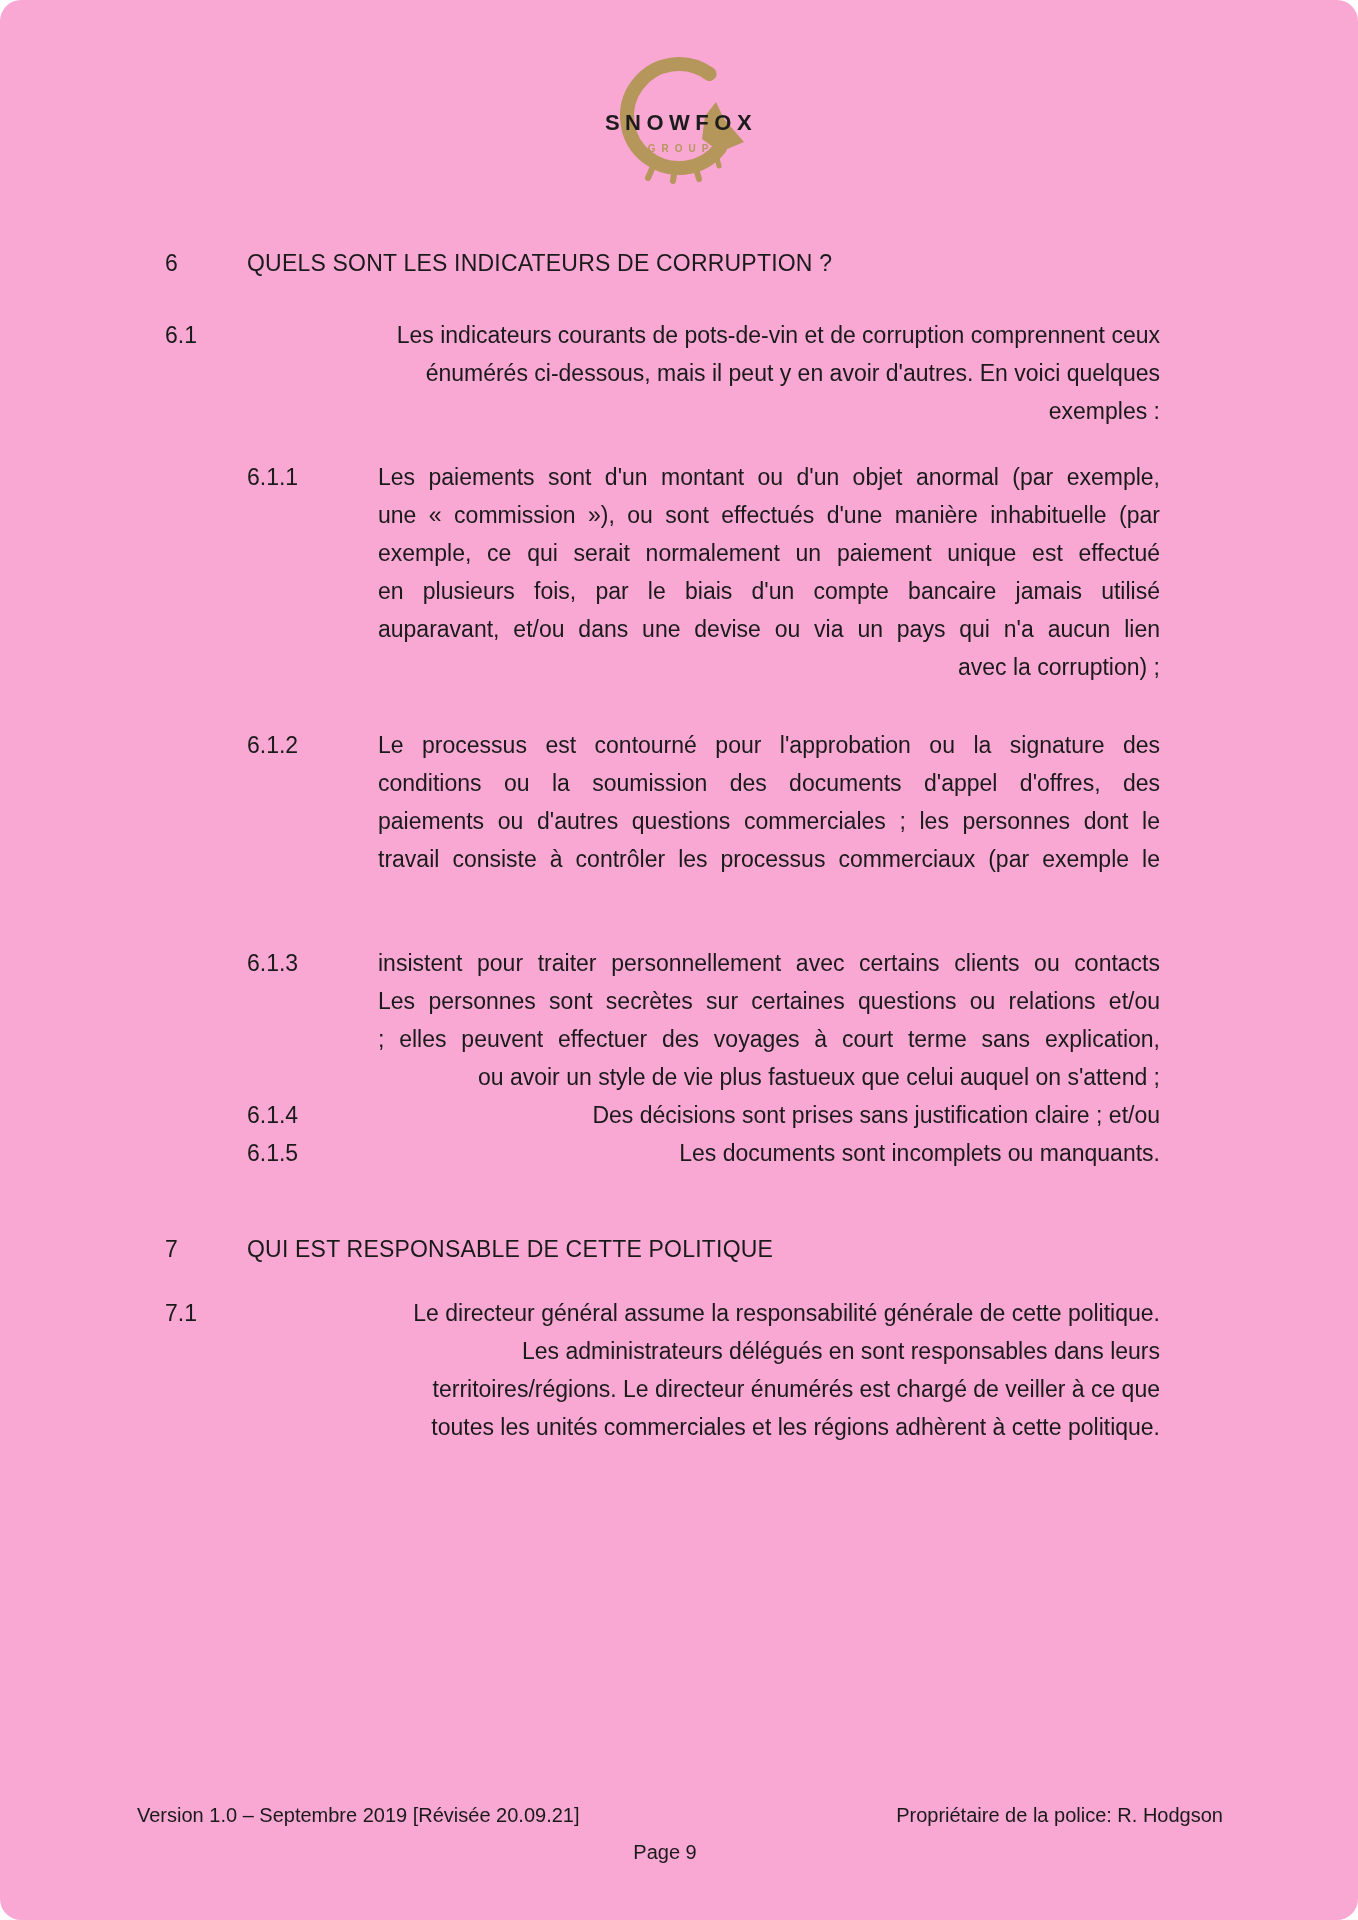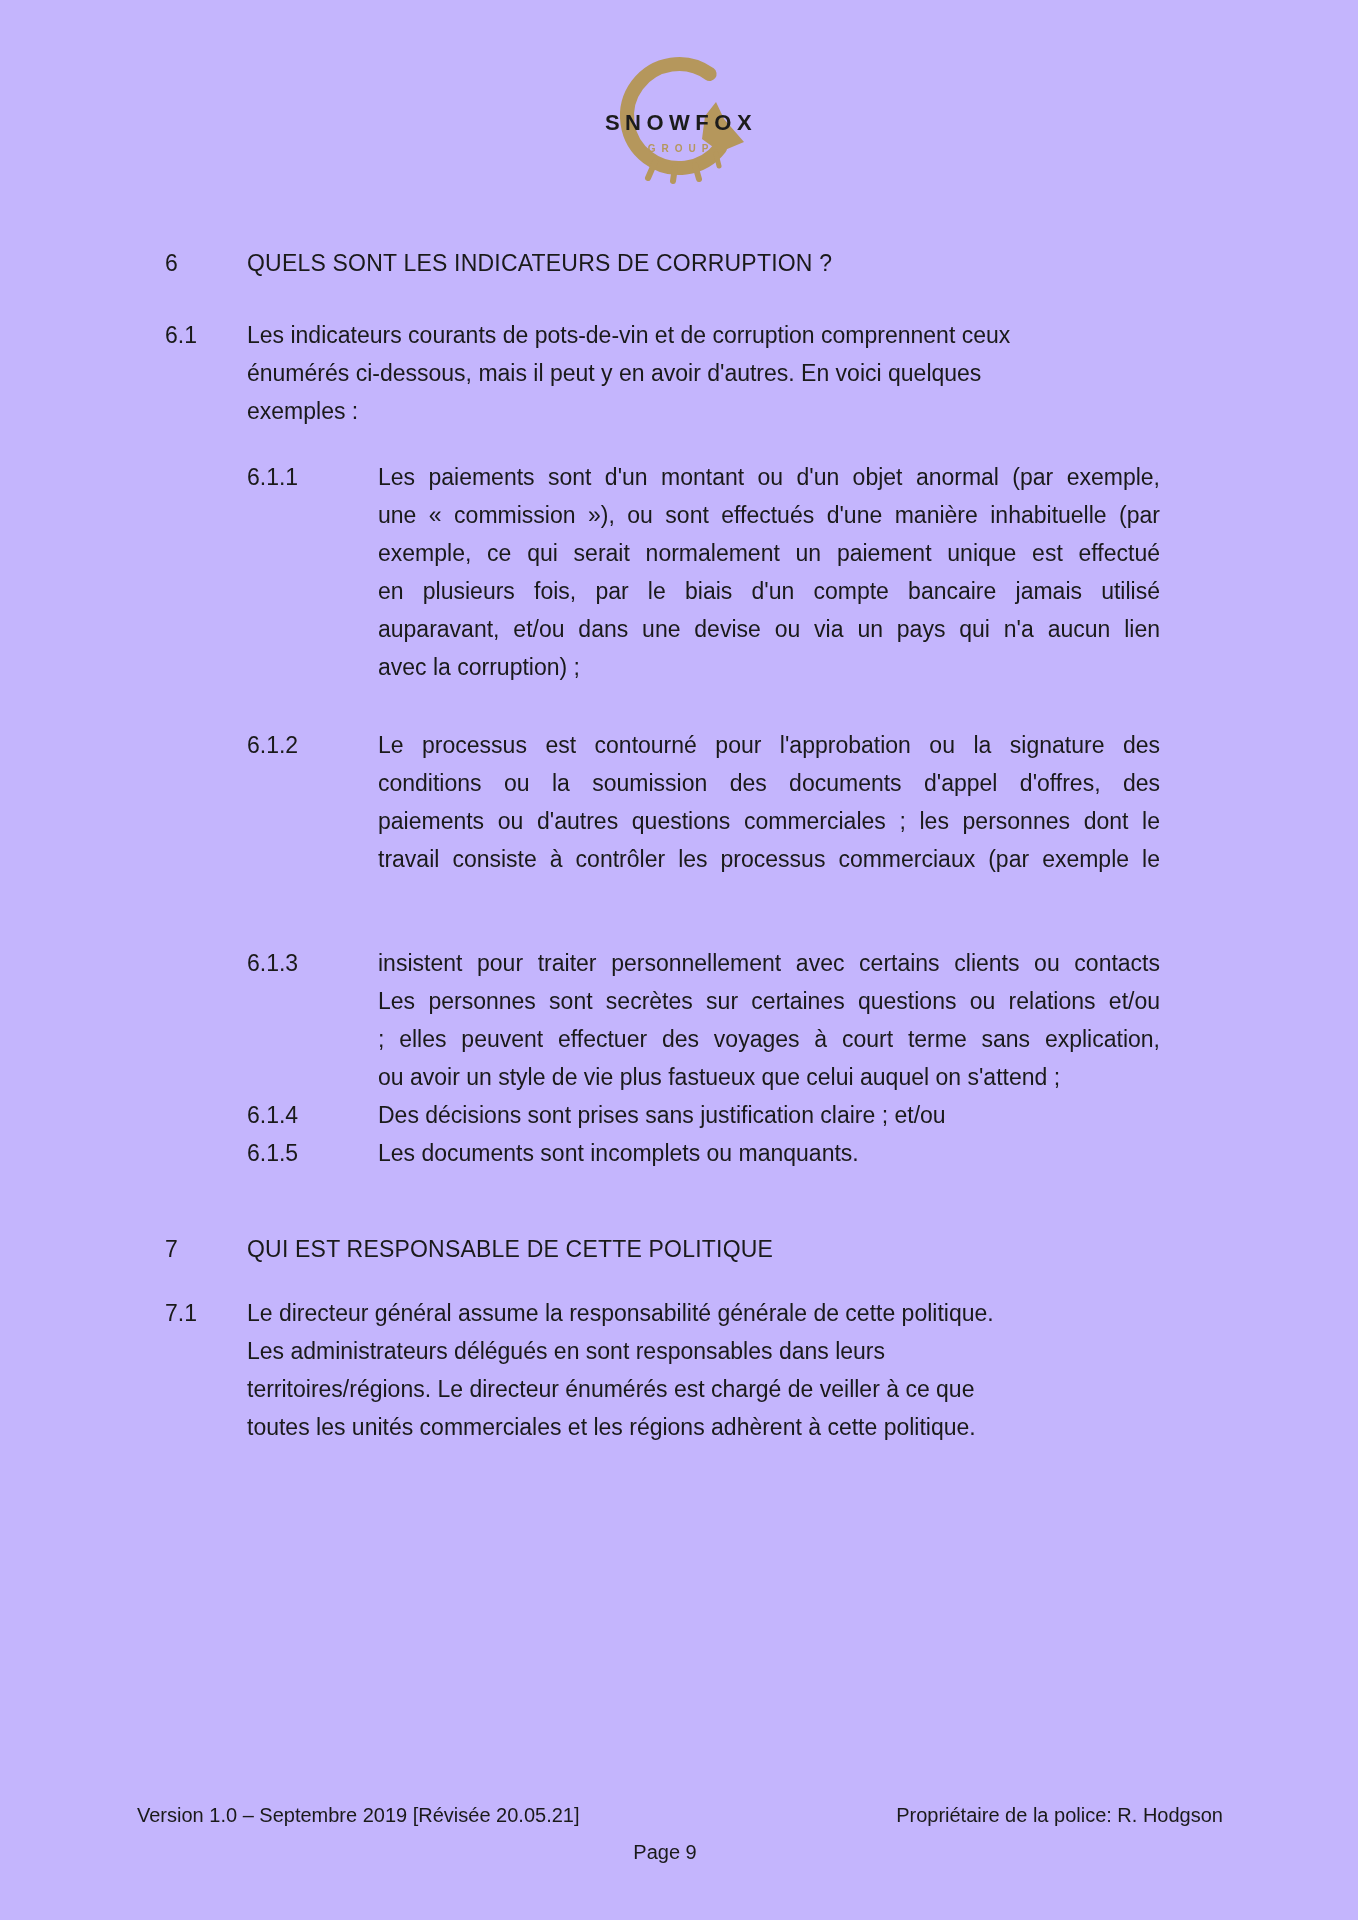--- a/index.html
+++ b/index.html
@@ -1,34 +1,35 @@
 <!DOCTYPE html>
 <html><head>
 <meta charset="utf-8">
 <style>
   html,body{margin:0;padding:0;background:#ffffff;}
   .page{
     position:relative;
     width:1358px;height:1920px;
-    background:#c4b5fd;
+    background:#f9a8d4;
     font-family:"Liberation Sans",sans-serif;
     color:#1a1a1a;
     overflow:hidden;
+    border-radius:21px;
   }
   
   .logo{position:absolute;left:599px;top:46px;width:160px;height:140px;}
   
   .hrow,.para,.item{position:absolute;display:flex;align-items:flex-start;}
   .hrow,.para{left:165px;width:995px;}
   .item{left:247px;width:913px;gap:45px;}
   .hrow .num,.para .num{width:82px;flex:none;font-size:23px;line-height:38px;}
   .item .num{width:86px;flex:none;font-size:23px;line-height:38px;}
   .hrow .title{flex:1;font-size:23px;line-height:38px;letter-spacing:.2px;white-space:nowrap;}
   .body{flex:1;min-width:0;}
-  .line,.jline{font-size:23px;line-height:38px;}
+  .line,.jline{font-size:23px;line-height:38px;text-align:right;}
   .line{white-space:nowrap;}
   .jline{text-align:justify;text-align-last:justify;-moz-text-align-last:justify;text-justify:inter-word;}
   
   .footer-row{position:absolute;top:1803px;left:137px;right:135px;display:flex;justify-content:space-between;font-size:20px;line-height:24px;}
   .page-number{position:absolute;top:1840px;left:0;width:1330px;text-align:center;font-size:20px;line-height:24px;}
 </style>
 </head>
 <body>
 
 <div class="page">
@@ -119,18 +120,18 @@
     <div class="num">7.1</div>
     <div class="body">
       <div class="line">Le directeur général assume la responsabilité générale de cette politique.</div>
       <div class="line">Les administrateurs délégués en sont responsables dans leurs</div>
       <div class="line">territoires/régions. Le directeur énumérés est chargé de veiller à ce que</div>
       <div class="line">toutes les unités commerciales et les régions adhèrent à cette politique.</div>
     </div>
   </div>
 
   <div class="footer-row">
-    <div>Version 1.0 – Septembre 2019 [Révisée 20.05.21]</div>
+    <div>Version 1.0 – Septembre 2019 [Révisée 20.09.21]</div>
     <div>Propriétaire de la police: R. Hodgson</div>
   </div>
   <div class="page-number">Page 9</div>
 
 </div>
 
 </body></html>

